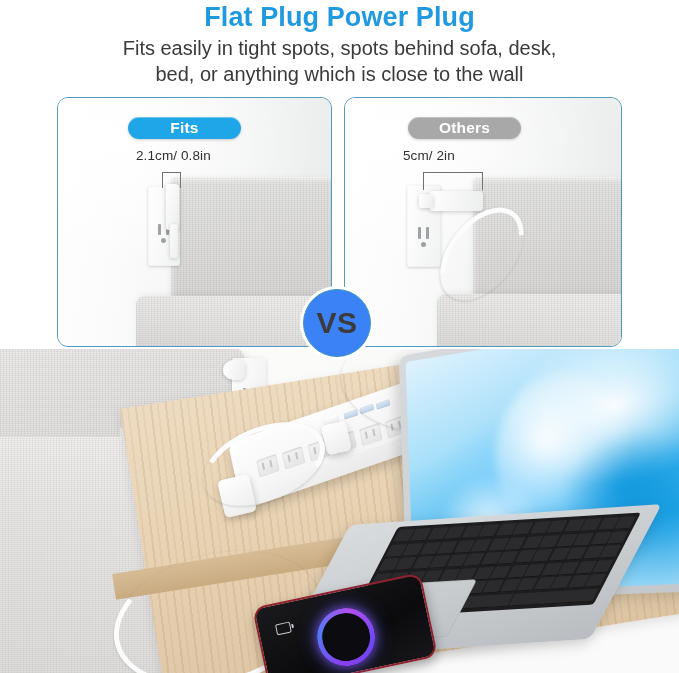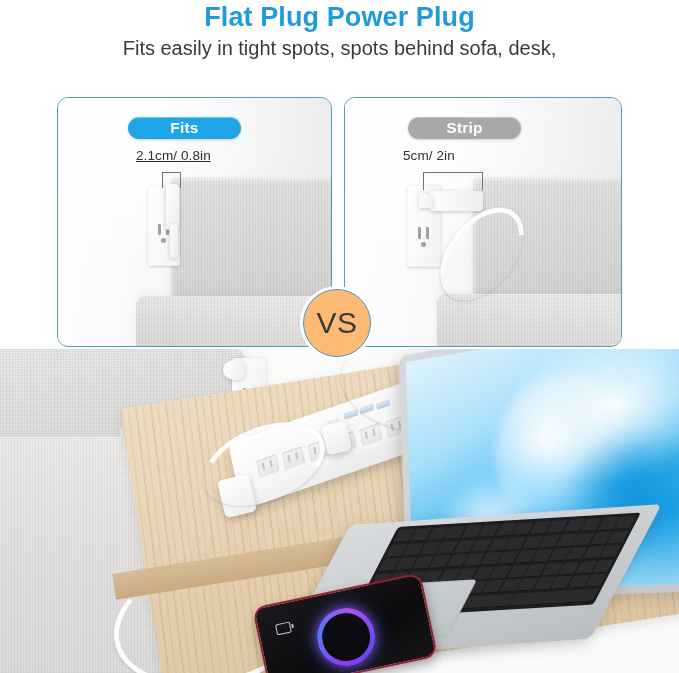--- a/index.html
+++ b/index.html
@@ -90,23 +90,23 @@
     text-align:center;letter-spacing:.2px;
   }
   .badge.ours{left:70px;width:113px;background:#1fa6e8;
     box-shadow:0 1px 3px rgba(0,0,0,.2),inset 0 1px 0 rgba(255,255,255,.35);}
   .badge.others{left:63px;width:113px;background:#a8a8a8;
     box-shadow:0 1px 3px rgba(0,0,0,.18),inset 0 1px 0 rgba(255,255,255,.3);}
 
   
   .vs{
     position:absolute;left:303px;top:192px;width:66px;height:66px;
-    border-radius:50%;background:#fdba74;border:1.6px solid #3f98ba;
+    border-radius:50%;background:#3b82f6;border:1.6px solid #3f98ba;
     display:flex;align-items:center;justify-content:center;
-    font-size:30px;font-weight:normal;color:#3b3b3b;letter-spacing:.5px;
+    font-size:30px;font-weight:bold;color:#3b3b3b;letter-spacing:.5px;
     z-index:6;box-shadow:0 0 0 3px #ffffff;
   }
 
   
   .scene{position:absolute;left:0;top:349px;width:679px;height:324px;overflow:hidden;background:#fafafa;}
   .scene-wall{
     position:absolute;left:0;top:0;width:679px;height:150px;
     background:linear-gradient(120deg,#f7f7f6 0%,#fbfbfa 40%,#f4f4f3 100%);
   }
   
@@ -250,41 +250,42 @@
 </style>
 </head>
 <body>
 
 <div id="root">
 
   <div class="header">
     <div class="title">Flat Plug Power Plug</div>
     <div class="subtitle">
       <span class="l1">Fits easily in tight spots, spots behind sofa, desk,</span>
+      <span class="l2">bed, or anything which is close to the wall</span>
     </div>
   </div>
 
   <div class="compare">
 
     <div class="panel left">
       <div class="wall"></div>
 
       <div class="sofa-back" style="left:113px;top:79px;width:170px;height:150px;"></div>
       <div class="sofa-seat" style="left:78px;top:198px;width:205px;height:58px;"></div>
 
       <div class="outlet-plate" style="left:90px;top:88px;width:32px;height:80px;">
         <div class="socket-slot" style="left:10px;top:38px;width:3px;height:11px;"></div>
         <div class="socket-slot" style="left:18px;top:38px;width:3px;height:11px;"></div>
         <div class="socket-round" style="left:13px;top:52px;width:5px;height:5px;"></div>
       </div>
 
       <div class="plug" style="left:108px;top:86px;width:13px;height:46px;border-radius:2px 4px 4px 2px;"></div>
       <div class="plug" style="left:112px;top:126px;width:8px;height:34px;background:linear-gradient(100deg,#fbfbfb,#ededed);"></div>
 
-      <div class="measure-label" style="left:78px;top:50px;text-decoration:underline;">2.1cm/ 0.8in</div>
+      <div class="measure-label" style="left:78px;top:50px;">2.1cm/ 0.8in</div>
       <div class="measure-bar" style="left:104px;top:74px;width:18px;"></div>
       <div class="measure-tick" style="left:104px;top:74px;height:16px;"></div>
       <div class="measure-tick" style="left:122px;top:74px;height:16px;"></div>
 
       <div class="badge ours">Fits</div>
     </div>
 
     <div class="panel right">
       <div class="wall"></div>
 
@@ -299,21 +300,21 @@
 
       <div class="plug" style="left:84px;top:93px;width:54px;height:20px;border-radius:4px;"></div>
       <div class="plug" style="left:74px;top:96px;width:14px;height:14px;border-radius:3px;"></div>
       <div class="wcable" style="left:104px;top:103px;width:56px;height:96px;border-color:#fcfcfc transparent transparent #fcfcfc;transform:rotate(38deg);"></div>
 
       <div class="measure-label" style="left:58px;top:50px;">5cm/ 2in</div>
       <div class="measure-bar" style="left:78px;top:74px;width:59px;"></div>
       <div class="measure-tick" style="left:78px;top:74px;height:18px;"></div>
       <div class="measure-tick" style="left:137px;top:74px;height:18px;"></div>
 
-      <div class="badge others">Strip</div>
+      <div class="badge others">Others</div>
     </div>
 
     <div class="vs">VS</div>
   </div>
 
   <div class="scene">
     <div class="scene-wall"></div>
 
     <div class="big-sofa-back"></div>
     <div class="big-sofa-edge"></div>

